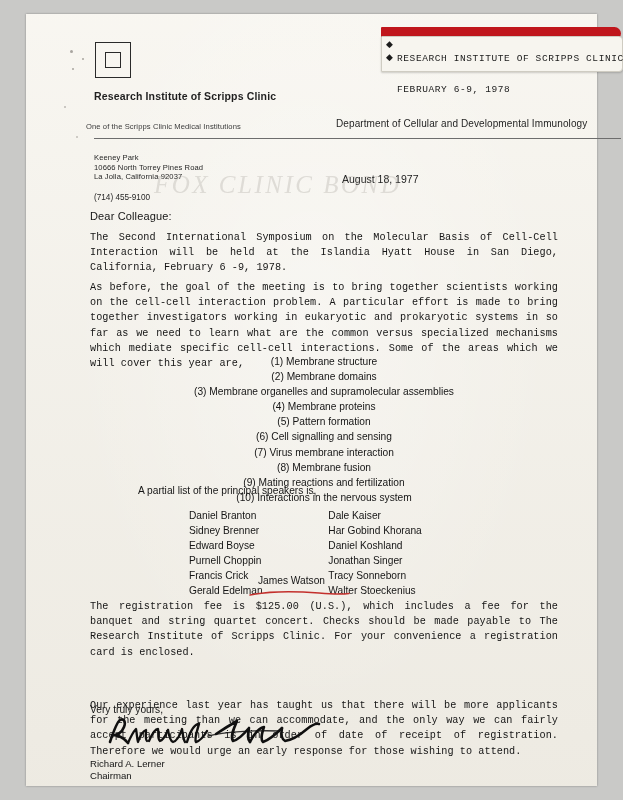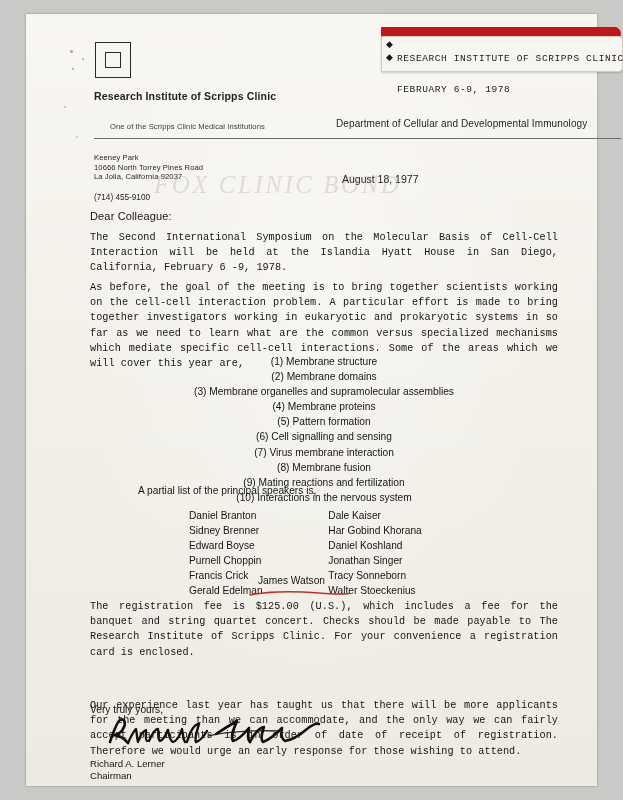--- a/index.html
+++ b/index.html
@@ -114,21 +114,21 @@
     position: absolute;
     left: 68px;
     top: 76px;
     font-size: 10.5px;
     font-weight: bold;
     color: #1f1f1f;
     letter-spacing: 0.15px;
   }
   .org-sub {
     position: absolute;
-    left: 84px;
+    left: 60px;
     top: 108px;
     font-size: 7.6px;
     color: #3a3a3a;
     letter-spacing: 0.1px;
   }
   .dept {
     position: absolute;
     left: 310px;
     top: 104px;
     font-size: 10px;

